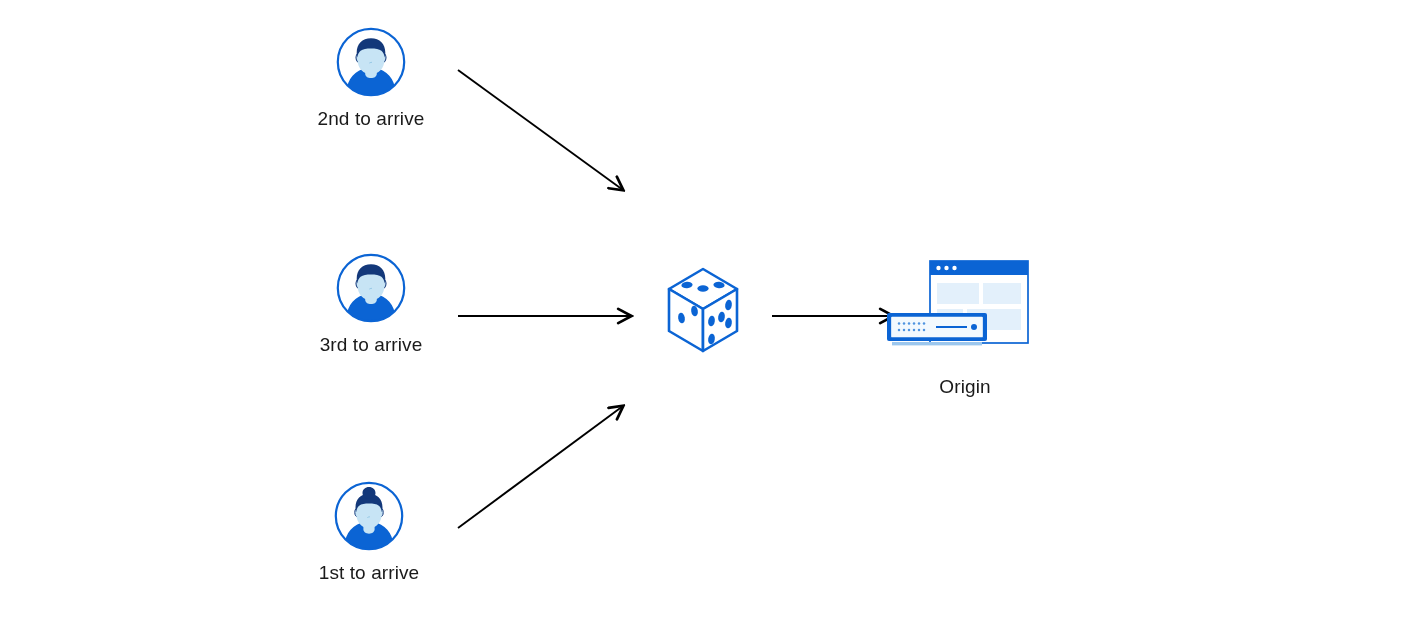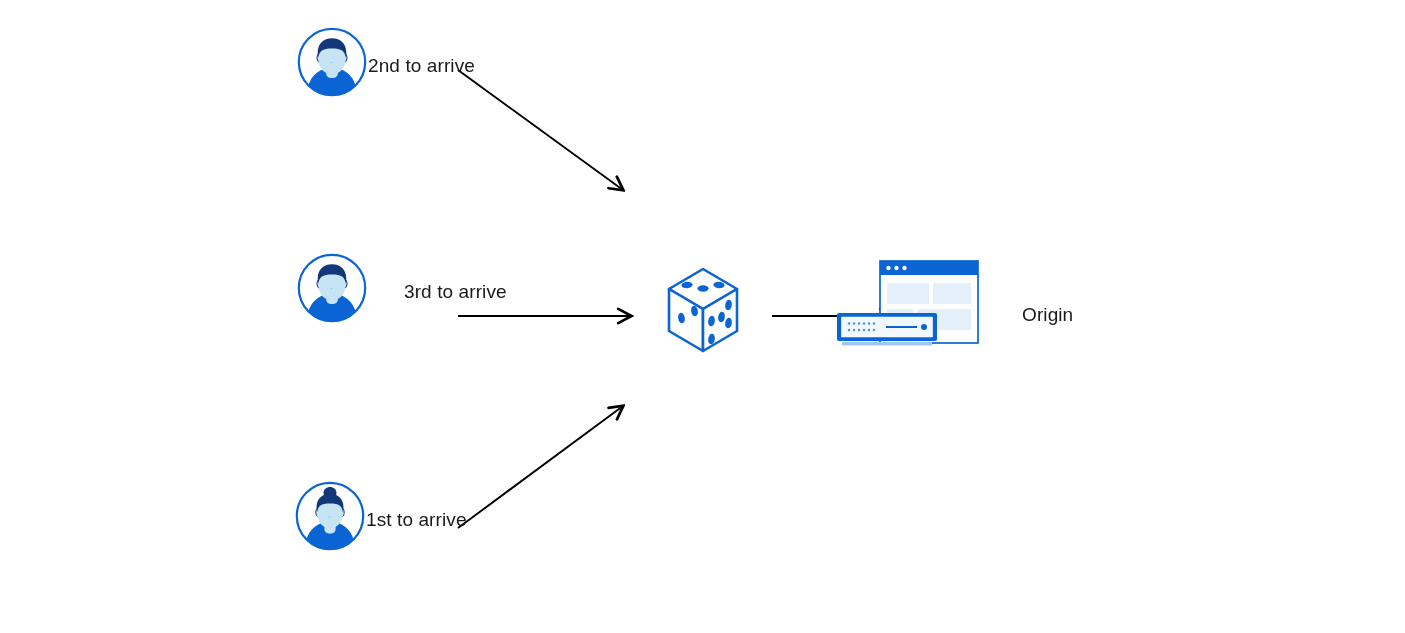--- a/index.html
+++ b/index.html
@@ -13,21 +13,21 @@
   #canvas {
     position: relative;
     width: 1405px;
     height: 633px;
     background: #ffffff;
     overflow: hidden;
   }
   .node {
     position: absolute;
     display: flex;
-    flex-direction: row;
+    flex-direction: column;
     align-items: center;
   }
   .node-label {
     font-family: "Liberation Sans", sans-serif;
     font-size: 19px;
     color: #1a1a1a;
     line-height: 1.3;
     white-space: nowrap;
     margin-top: 9px;
     letter-spacing: 0.1px;
@@ -83,21 +83,21 @@
           <path d="M36 13.2c-8.4 0-13.4 6.1-13.4 14.5v6.6c0 7.8 6 14.2 13.4 14.2s13.4-6.4 13.4-14.2v-6.6c0-8.4-5-14.5-13.4-14.5z" fill="#c7e4f5"></path>
           <path d="M36 12.2c-8.9 0-14.3 5.8-14.3 14.3 0 1.9.2 3.6.6 5.1.5-3.3 1.6-5.5 3.3-6.9 2.3-1.9 5.9-2.3 10.4-2.3 4.5 0 8.1.4 10.4 2.3 1.7 1.4 2.8 3.6 3.3 6.9.4-1.5.6-3.2.6-5.1 0-8.5-5.4-14.3-14.3-14.3z" fill="#13387a"></path>
           <path d="M36.6 36.3c-1.3 0-2 .6-2 .6" fill="none" stroke="#8fc4e3" stroke-width="0.9" stroke-linecap="round"></path>
         </g>
         <circle cx="36" cy="36" r="33.2" fill="none" stroke="#0b64d4" stroke-width="2.2"></circle>
       </svg>
     </div>
     <div class="node-label">2nd to arrive</div>
   </div>
 
-  <div class="node avatar-node" style="left:296px; top:252px;gap:36px;">
+  <div class="node avatar-node" style="left:296px; top:252px;">
     <div class="avatar-wrap">
       <svg viewBox="0 0 72 72" width="72" height="72">
         <clipPath id="clipB">
             <circle cx="36" cy="36" r="33.2"></circle>
           </clipPath>
         <circle cx="36" cy="36" r="33.2" fill="#ffffff"></circle>
         <g clip-path="url(#clipB)">
           <path d="M36 41.5c-11.8 0-21.5 8.2-23.8 19.3-.6 2.8-.9 5.7-.9 8.7h49.4c0-3-.3-5.9-.9-8.7C57.5 49.7 47.8 41.5 36 41.5z" fill="#0b64d4"></path>
           <path d="M30.2 37.5h11.6v10.2c0 2.6-2.6 4.4-5.8 4.4s-5.8-1.8-5.8-4.4V37.5z" fill="#c7e4f5"></path>
           <path d="M30.2 37.5h11.6v5.6c-1.7 1.5-3.7 2.3-5.8 2.3s-4.1-.8-5.8-2.3v-5.6z" fill="#aed6ef"></path>
@@ -164,21 +164,21 @@
           <ellipse cx="63.5" cy="58" rx="3.3" ry="5.4" transform="rotate(8 63.5 58)"></ellipse>
           <ellipse cx="63.5" cy="76" rx="3.3" ry="5.4" transform="rotate(8 63.5 76)"></ellipse>
           <ellipse cx="73.5" cy="54" rx="3.3" ry="5.4" transform="rotate(8 73.5 54)"></ellipse>
           <ellipse cx="80.5" cy="42" rx="3.3" ry="5.4" transform="rotate(8 80.5 42)"></ellipse>
           <ellipse cx="80.5" cy="60" rx="3.3" ry="5.4" transform="rotate(8 80.5 60)"></ellipse>
         </g>
       </svg>
     </div>
   </div>
 
-  <div class="node origin-node" style="left:825px; top:255px;gap:17px;">
+  <div class="node origin-node" style="left:875px; top:255px;">
     <div>
       <svg viewBox="0 0 180 108" width="180" height="108">
 
         <g>
           <rect x="55" y="6" width="98" height="82" fill="#ffffff" stroke="#0b64d4" stroke-width="1.7"></rect>
           <rect x="55" y="6" width="98" height="14" fill="#0b64d4"></rect>
           <circle cx="63.5" cy="13" r="2.2" fill="#ffffff"></circle>
           <circle cx="71.5" cy="13" r="2.2" fill="#ffffff"></circle>
           <circle cx="79.5" cy="13" r="2.2" fill="#ffffff"></circle>
 

